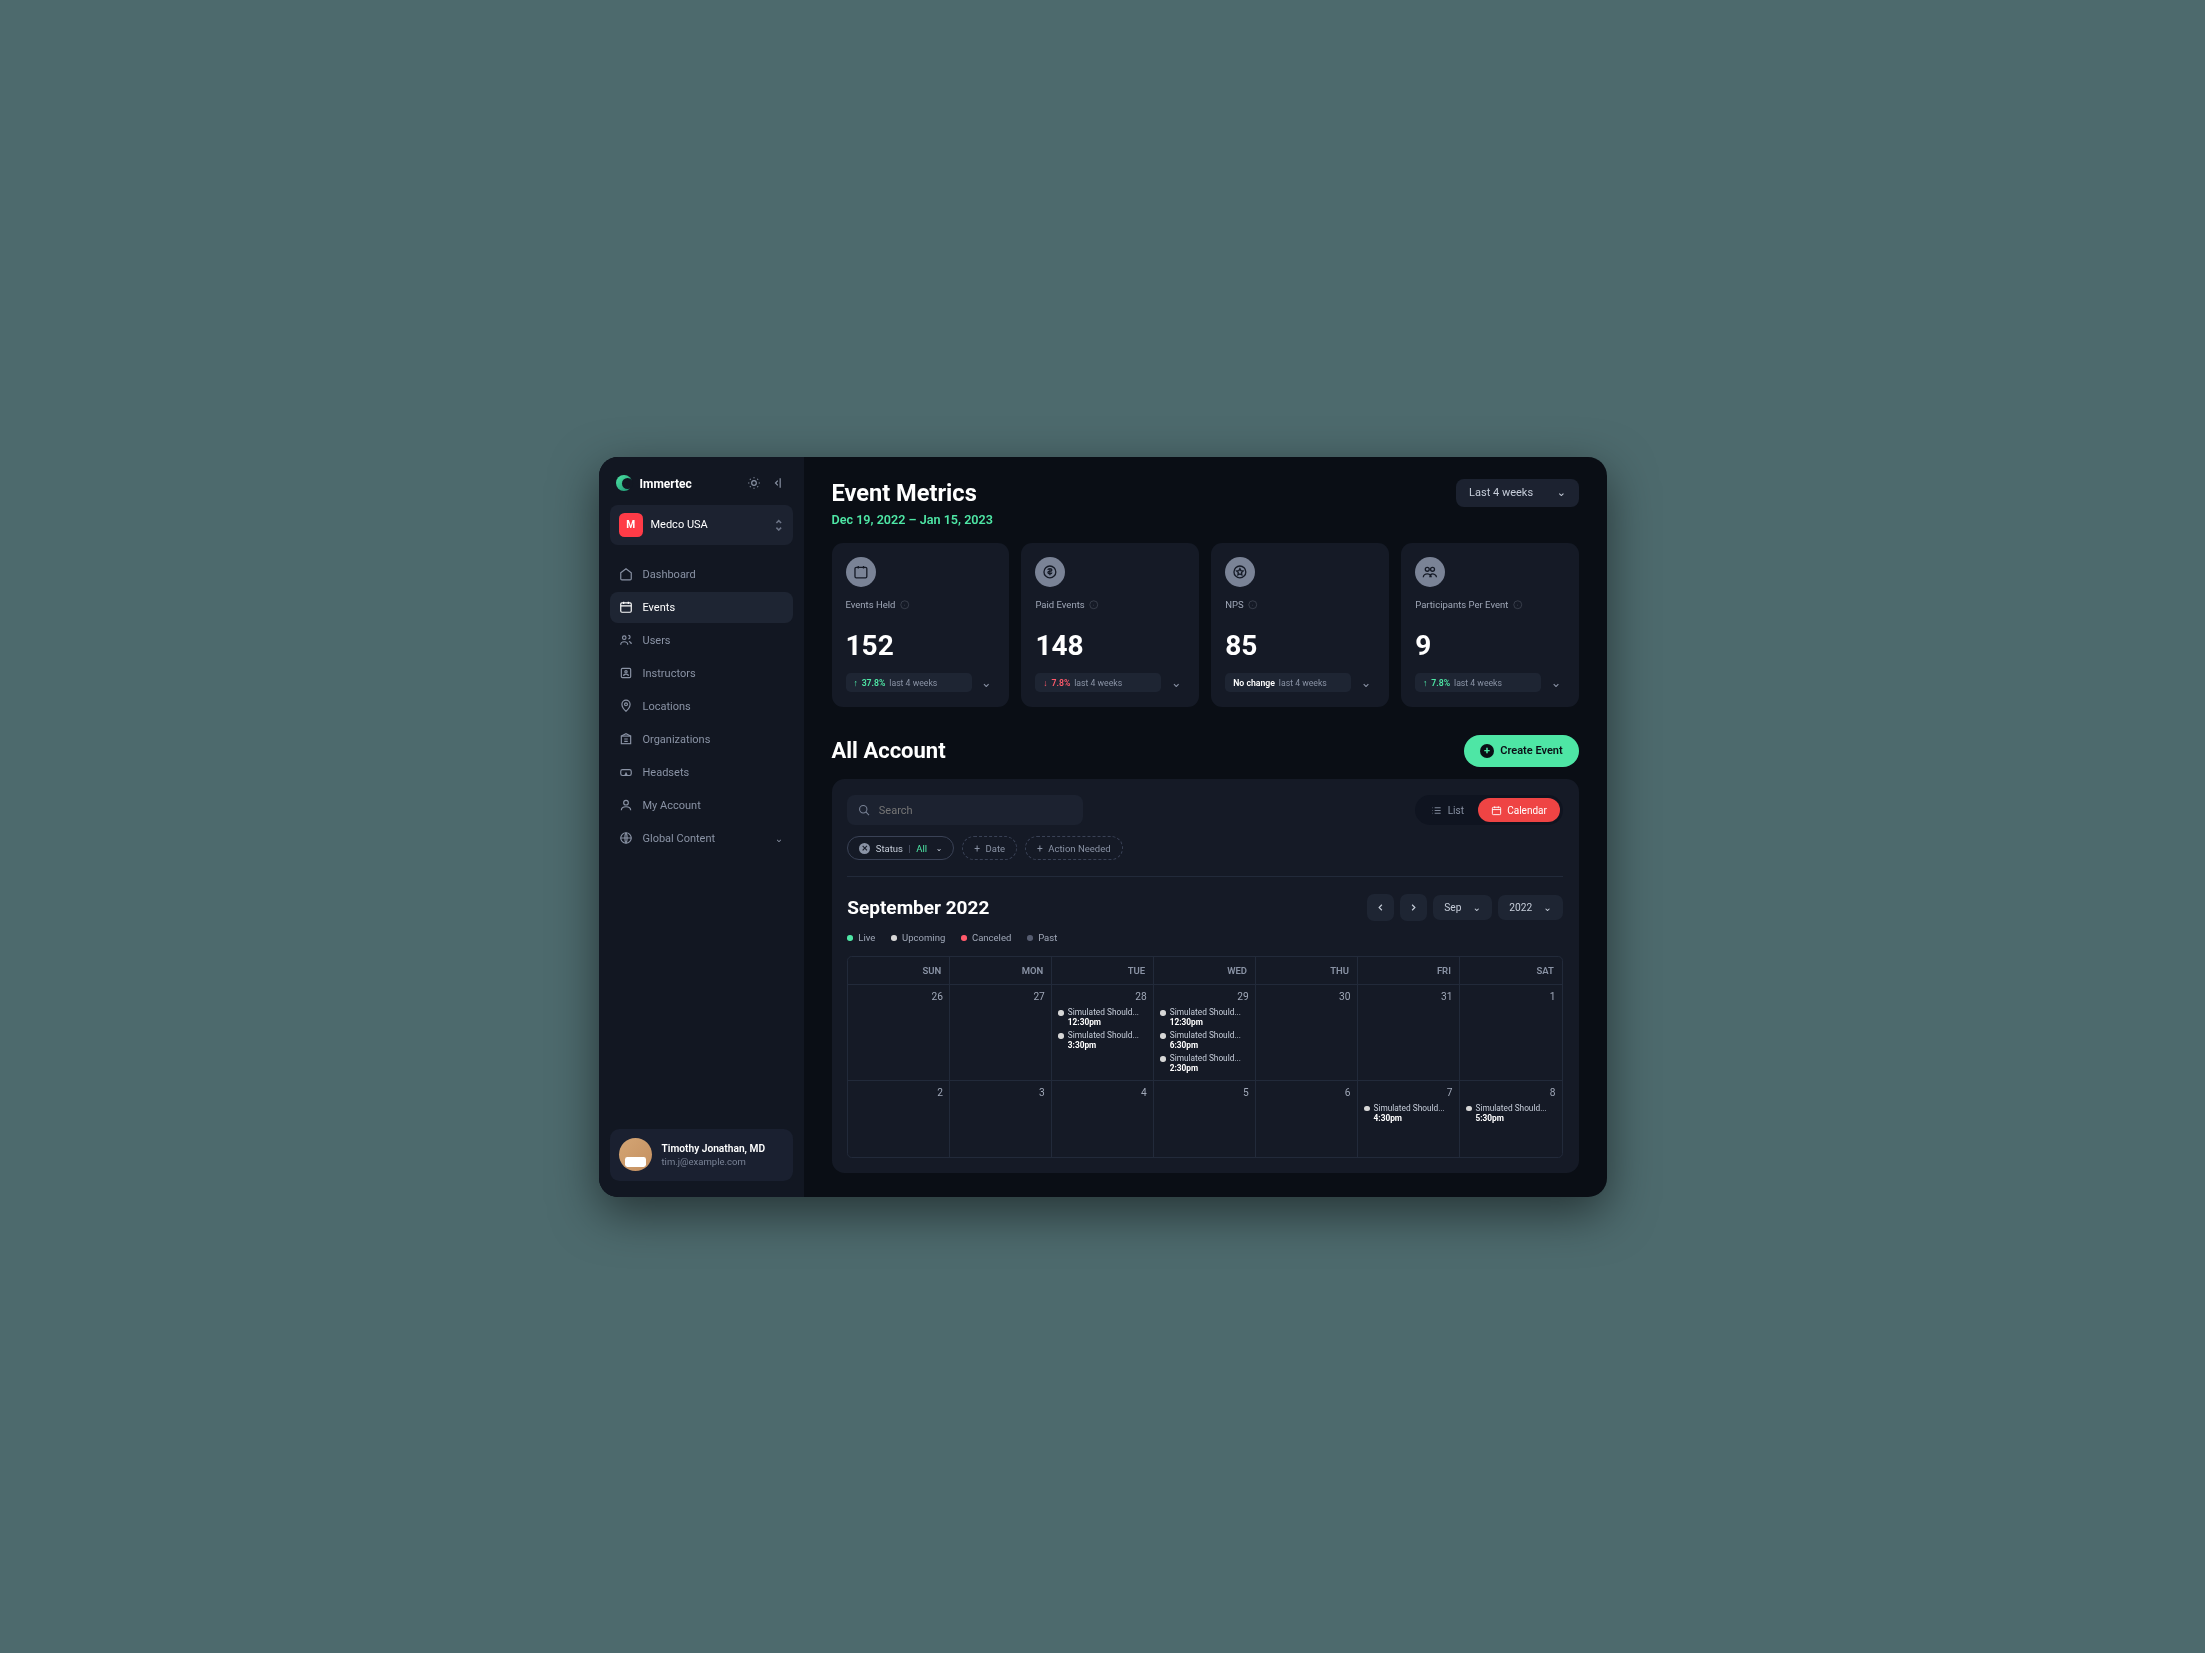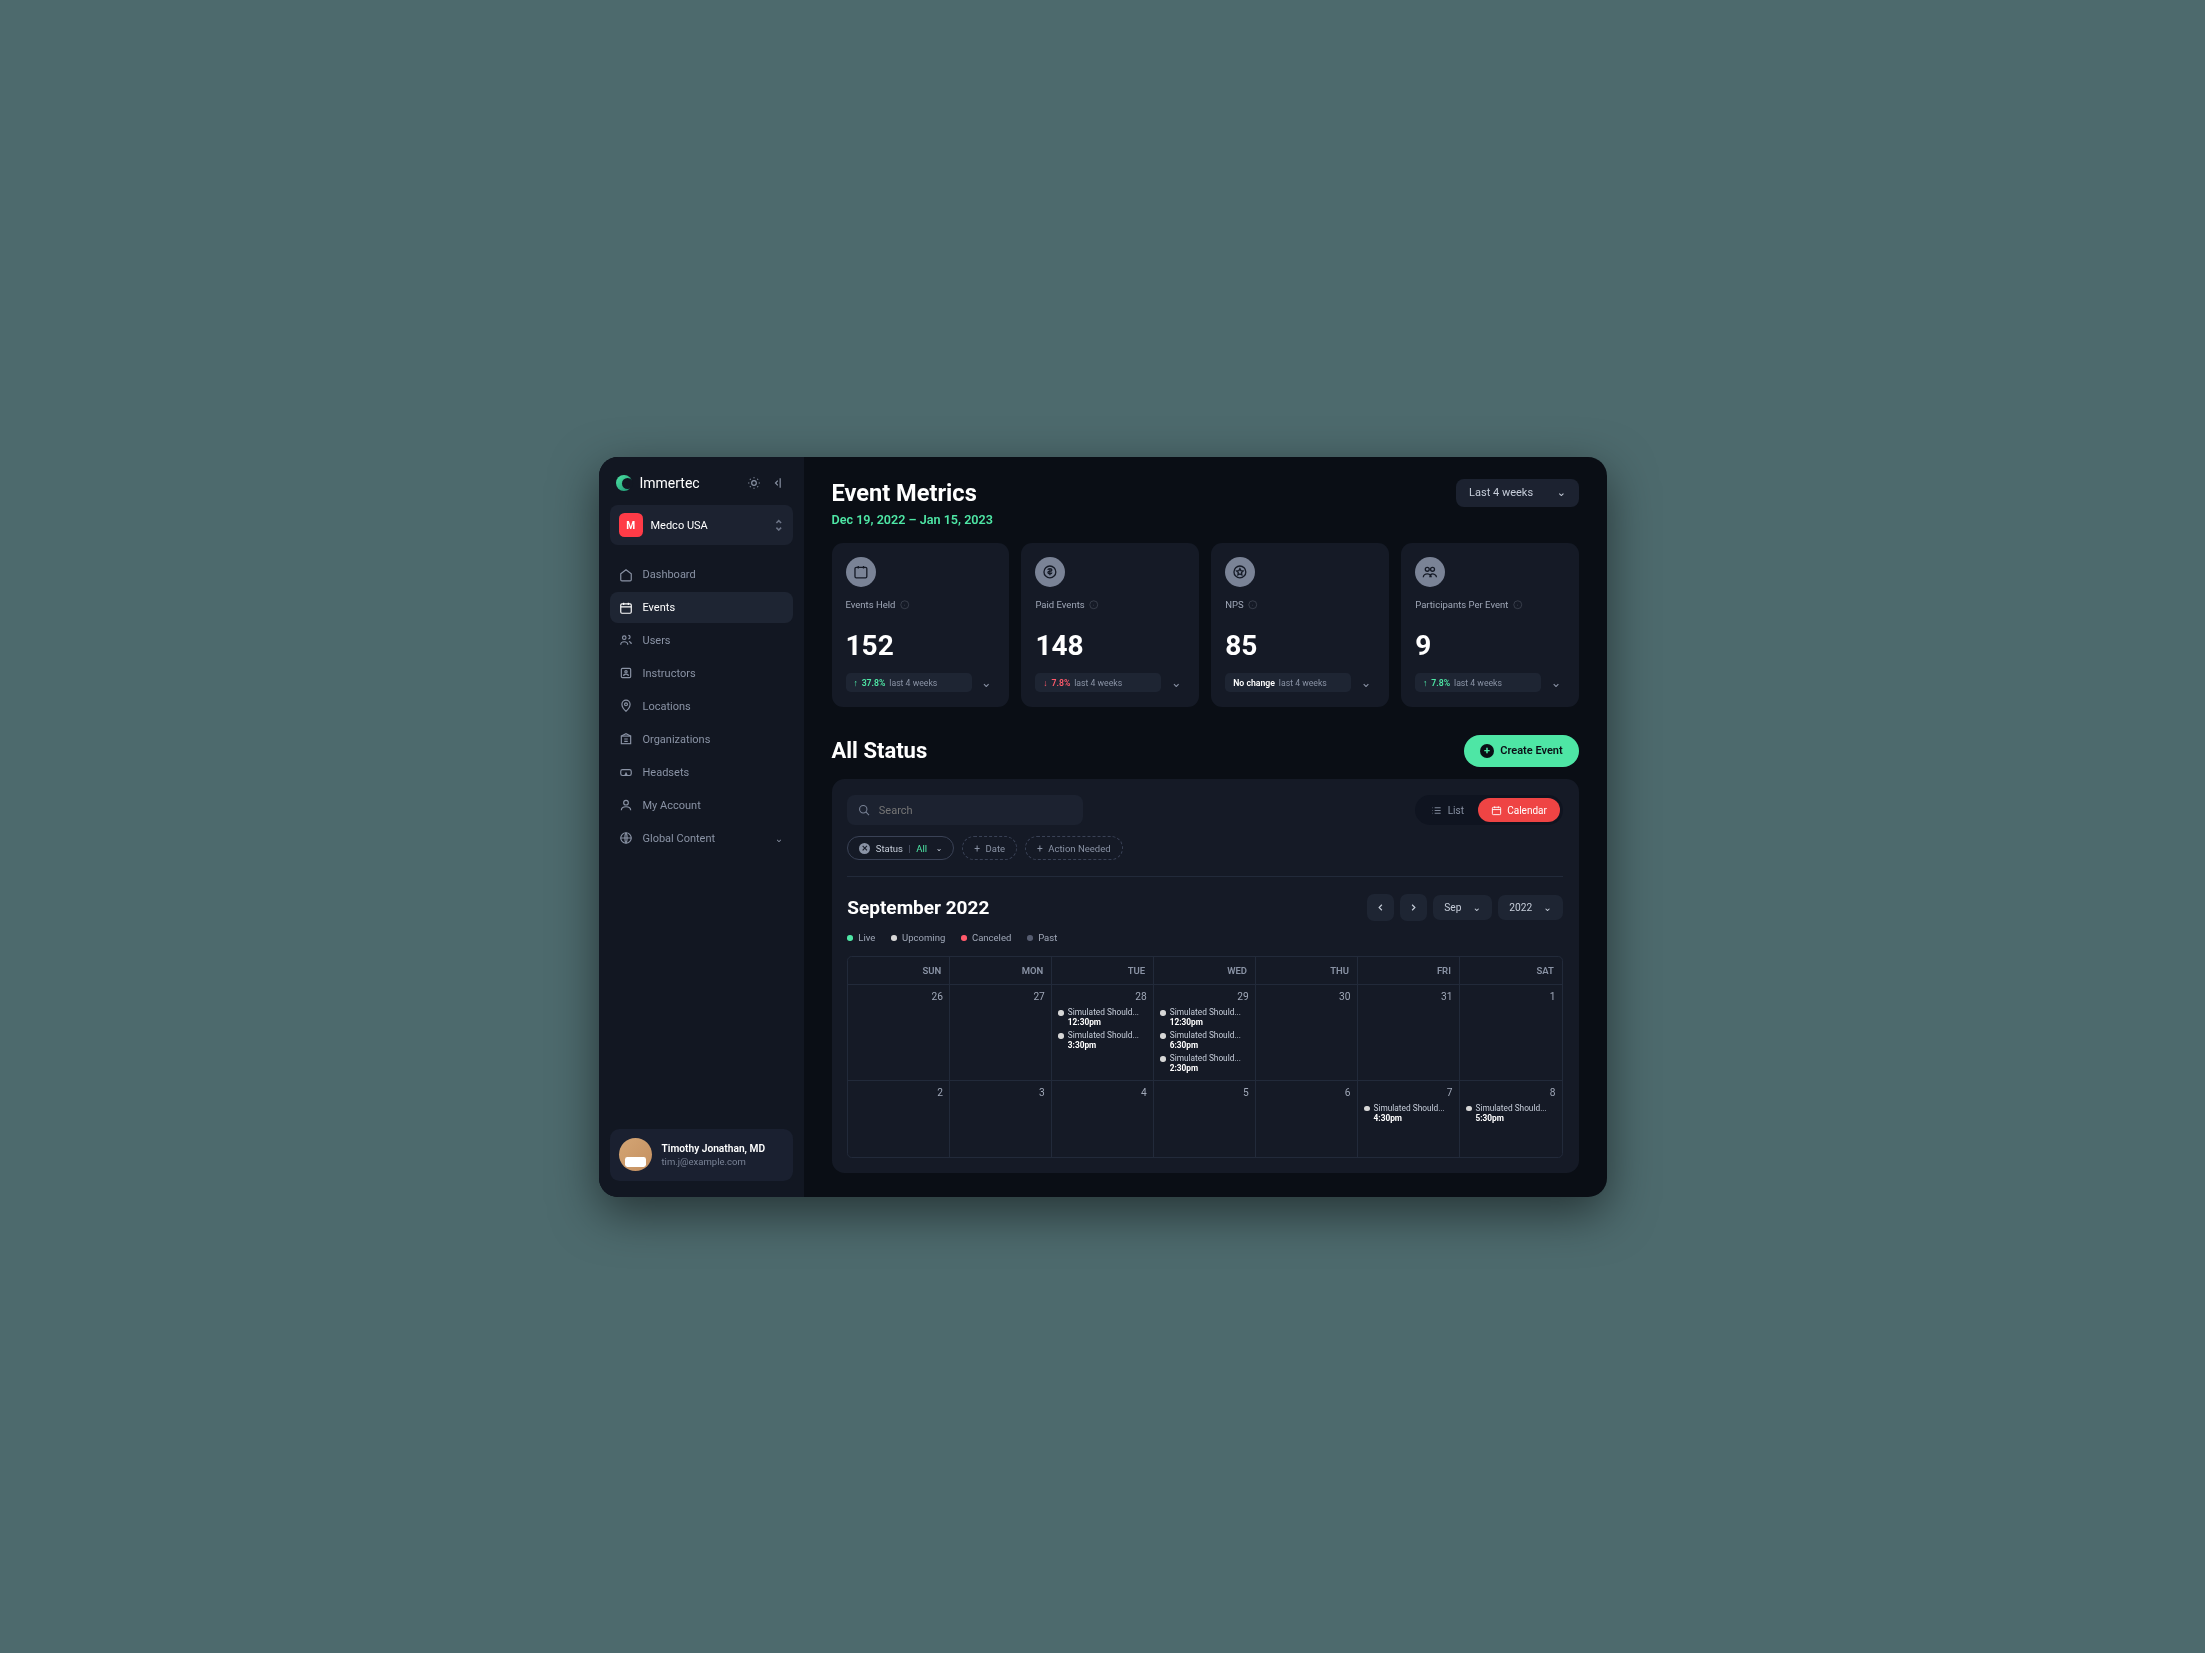--- a/index.html
+++ b/index.html
@@ -1,20 +1,20 @@
 <!DOCTYPE html>
 <html style="font-size:12.6px"><head>
 <meta charset="utf-8">
 <style>
 *{margin:0;padding:0;box-sizing:border-box;font-family:-apple-system,BlinkMacSystemFont,"Segoe UI",Roboto,sans-serif}
 body{background:#4d6a6d;display:flex;align-items:center;justify-content:center;min-height:100vh;padding:31.5px}
 .app{background:#0a0e15;border-radius:19px;width:1008px;height:740px;display:flex;overflow:hidden;box-shadow:0 15.8px 47px rgba(0,0,0,0.5)}
 .sidebar{width:205px;background:#121722;display:flex;flex-direction:column;padding:15.8px 11px}
 .logo-row{display:flex;align-items:center;justify-content:space-between;padding:3.2px 6.3px 14px}
-.logo{display:flex;align-items:flex-start;gap:7.9px;color:#fff;font-weight:400;font-size:14px}
+.logo{display:flex;align-items:flex-end;gap:7.9px;color:#fff;font-weight:700;font-size:12px}
 .logo-mark{width:15.8px;height:15.8px;background:linear-gradient(135deg,#4ee6a5,#1a8f6f);border-radius:50%;position:relative}
 .logo-mark::after{content:'';position:absolute;width:11px;height:11px;background:#121722;border-radius:50%;top:2.4px;left:6.3px}
 .top-icons{display:flex;gap:11px}
 .icon-btn{width:14px;height:14px;color:#8a93a5;cursor:pointer}
 .org-select{background:#1c2230;border-radius:7.9px;padding:7.9px 9.5px;display:flex;align-items:center;gap:7.9px;margin-bottom:14px;cursor:pointer}
 .org-icon{width:23.6px;height:23.6px;background:#ff3b47;border-radius:5.5px;display:flex;align-items:center;justify-content:center;color:#fff;font-weight:700;font-size:10.2px}
 .org-name{color:#fff;font-size:11px;flex:1}
 .org-arrows{color:#6b7385;font-size:11px}
 .nav{display:flex;flex-direction:column;gap:1.6px}
 .nav-item{display:flex;align-items:center;gap:9.5px;padding:8.7px 9.5px;border-radius:7.9px;color:#8a93a5;font-size:11px;cursor:pointer}
@@ -306,21 +306,21 @@
               <span class="trend-up">↑</span>
               <span class="trend-pct trend-up">7.8%</span>
               <span>last 4 weeks</span>
             </div>
       <div class="metric-chev">⌄</div>
     </div>
   </div>
       </div>
 
     <div class="section-header">
-      <h2 class="section-title">All Status</h2>
+      <h2 class="section-title">All Account</h2>
       <button class="create-btn">
         <span class="plus-circle">+</span>
         <span>Create Event</span>
       </button>
     </div>
 
     <div class="events-panel">
       <div class="events-row1">
         <div class="search-box">
           <svg width="12.6" height="12.6" viewBox="0 0 24 24" fill="none" stroke="currentColor" stroke-width="2">

